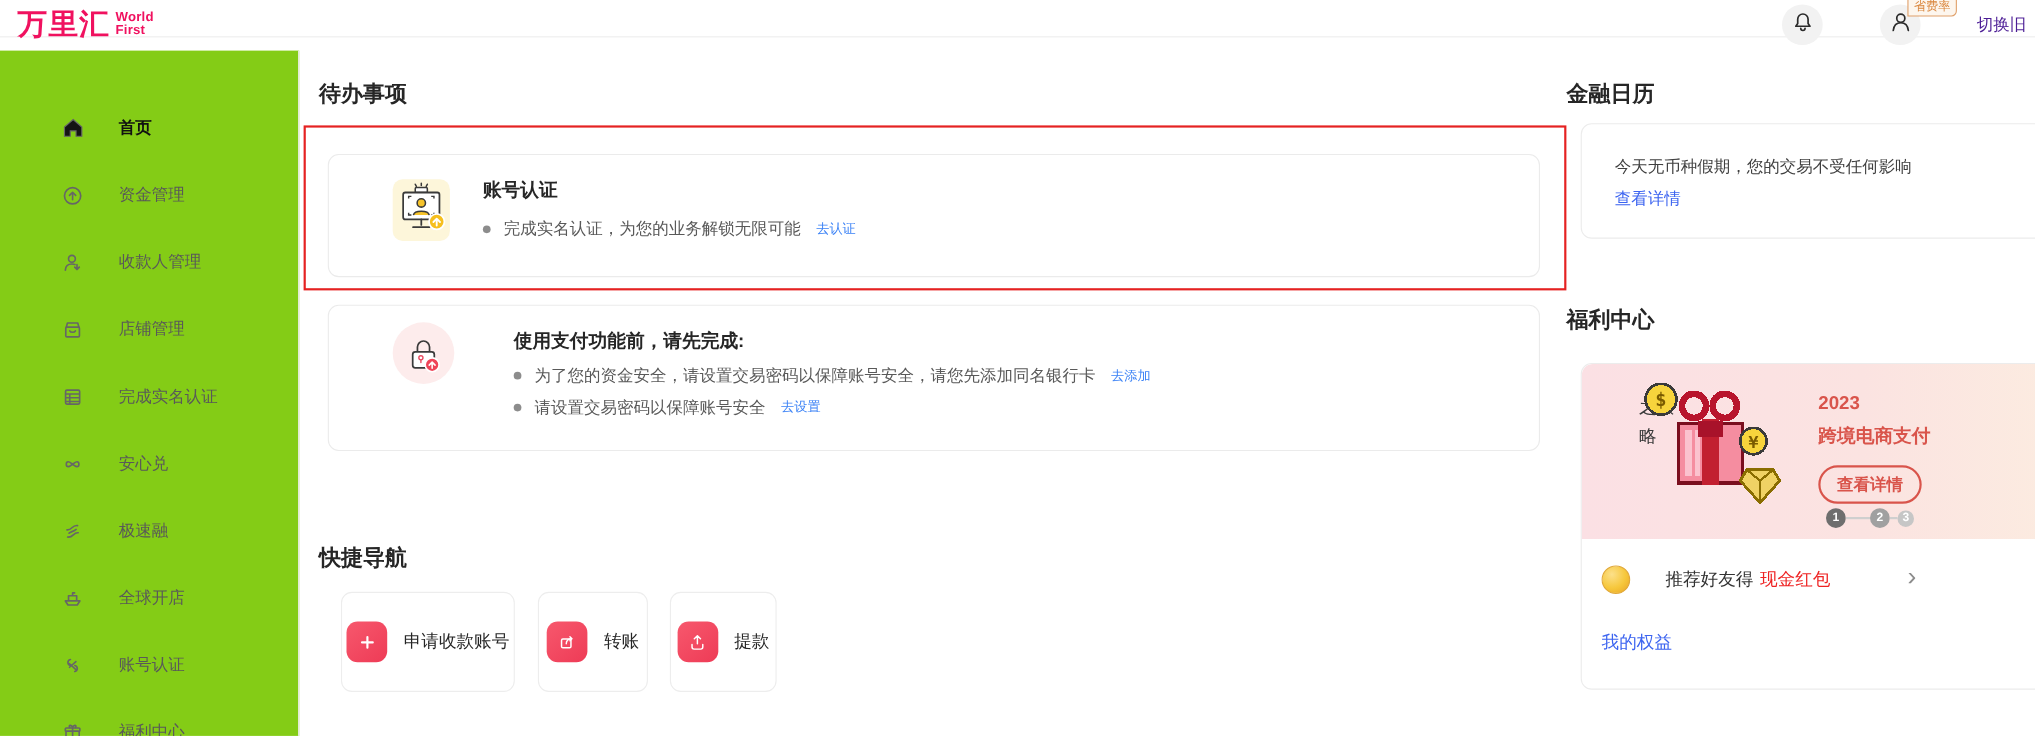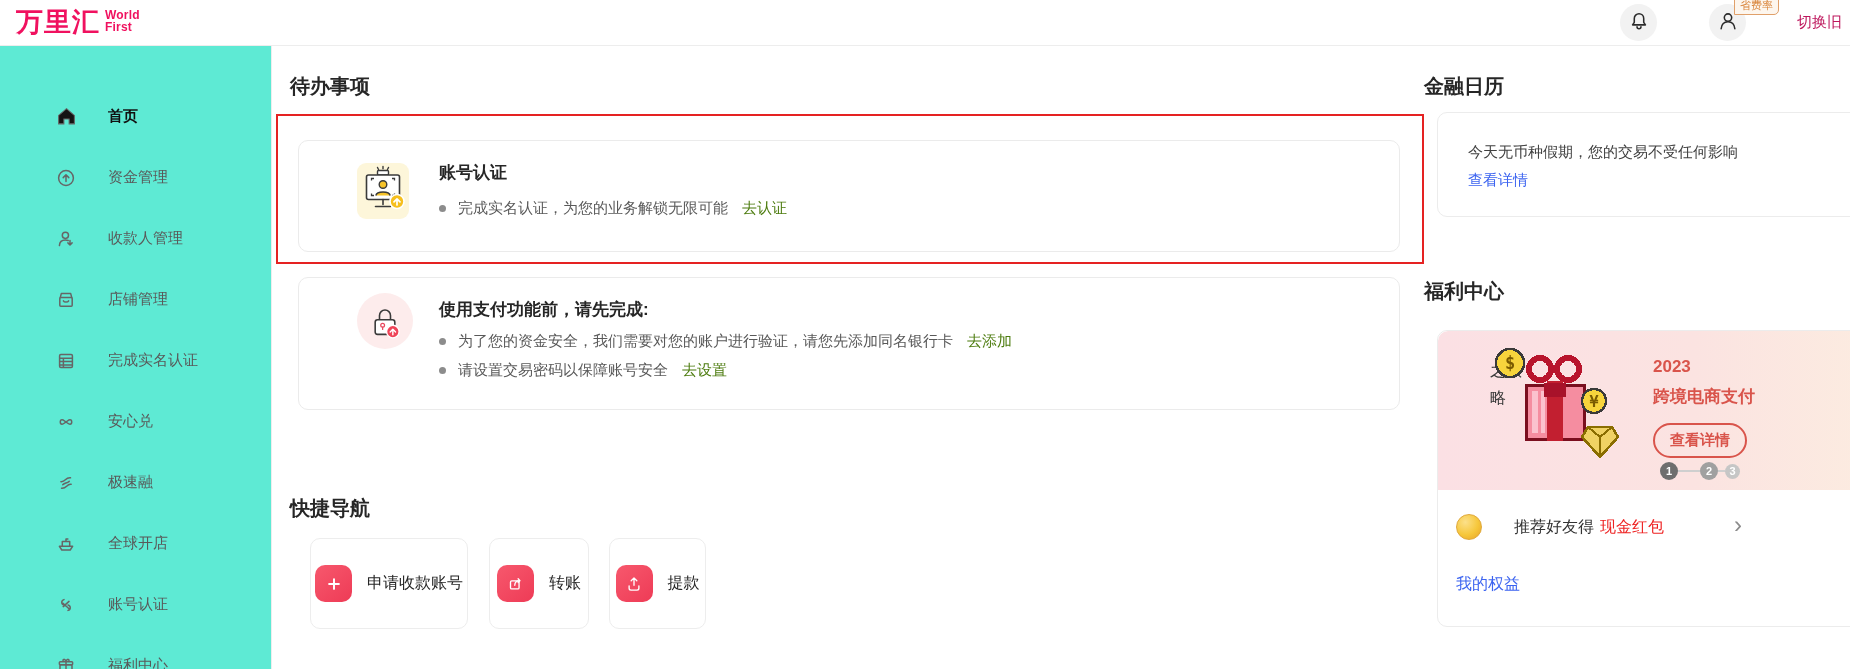--- a/index.html
+++ b/index.html
@@ -1,72 +1,72 @@
 <!DOCTYPE html>
 <html><head>
 <meta charset="utf-8">
 <style>
   * { margin:0; padding:0; box-sizing:border-box; }
   html,body { width:1850px; height:669px; overflow:hidden; background:#fff;
     font-family:"Liberation Sans", sans-serif; color:#262626; }
   body { position:relative; }
 
   
-  .header { position:absolute; top:0; left:0; width:1850px; height:46px;
+  .header { position:absolute; top:0; left:0; width:1850px; height:34px;
     background:#fff; border-bottom:1px solid #ededed; z-index:20; }
   .logo { position:absolute; left:16px; top:5px; display:flex; align-items:flex-start; }
   .logo-cn { font-size:27px; font-weight:800; color:#f0115f; letter-spacing:1px; line-height:34px; }
   .logo-en { margin-left:5px; margin-top:4px; font-size:12px; font-weight:800;
     color:#f0115f; line-height:12px; letter-spacing:.2px; }
   .hdr-circle { position:absolute; top:4px; width:37px; height:37px; border-radius:50%;
     background:#f2f2f2; display:flex; align-items:center; justify-content:center; cursor:pointer; }
   .bell-wrap { left:1620px; }
   .avatar-wrap { left:1709px; }
   .rate-badge { position:absolute; left:1734px; top:-5px; z-index:21;
     font-size:11px; color:#d9853c; background:#fdf6ee; border:1px solid #e0a06a;
     border-radius:5px 5px 5px 0; padding:2px 5px 1px; white-space:nowrap; }
-  .switch-old { position:absolute; left:1797px; top:13px; font-size:15px; color:#be185d;
+  .switch-old { position:absolute; left:1797px; top:13px; font-size:15px; color:#4c1d95;
     white-space:nowrap; cursor:pointer; }
 
   
   .sidebar { position:absolute; top:46px; left:0; width:272px; height:623px;
-    background:#5eead4; border-right:1px solid #ededed; padding-top:40px; }
+    background:#84cc16; border-right:1px solid #ededed; padding-top:40px; }
   .side-item { height:61px; display:flex; align-items:center; padding-left:56px; cursor:pointer; }
   .side-ico { width:26px; height:22px; margin-right:26px; display:flex; align-items:center; }
   .side-ico svg { stroke:#666; }
   .side-label { font-size:15px; color:#595959; white-space:nowrap; }
   .side-item.active .side-label { color:#111; font-weight:700; }
 
   
   .main { position:absolute; top:46px; left:290px; width:1110px; }
   .section-title { font-size:20px; font-weight:600; color:#262626; line-height:28px; }
   .t-todo { margin-top:26px; }
   .t-quick { margin-top:84px; }
 
   .annotation-box { position:absolute; left:276px; top:114px; width:1148px; height:150px;
     border:2px solid #e52222; z-index:6; pointer-events:none; }
 
   .todo-card { background:#fff; border:1px solid #ebebeb; border-radius:10px;
     margin-left:8px; display:flex; align-items:flex-start; padding-left:58px; }
   .card-1 { margin-top:40px; height:112px; }
-  .card-2 { margin-top:25px; height:133px; }
+  .card-2 { margin-top:25px; height:133px;gap:28px; }
   .card-icon-box { width:56px; margin-right:26px; flex:0 0 auto; }
   .card-1 .card-icon-box { margin-top:22px; }
   .card-2 .card-icon-box { margin-top:15px; }
   .verify-bg { width:52px; height:56px; background:#fdf6da; border-radius:9px;
     display:flex; align-items:center; justify-content:center; }
   .lock-bg { width:56px; height:56px; background:#fdecec; border-radius:50%;
     display:flex; align-items:center; justify-content:center; }
   .card-body { padding-top:20px; }
   .card-title { font-size:17px; font-weight:700; color:#262626; line-height:24px; }
   .bullet-row { display:flex; align-items:center; margin-top:14px; }
   .card-2 .bullet-row { margin-top:10px; }
   .bullet-dot { width:7px; height:7px; border-radius:50%; background:#8c8c8c; margin-right:12px; flex:0 0 auto; }
   .bullet-text { font-size:15px; color:#595959; }
-  .bullet-link { font-size:15px; color:#4d7c0f; margin-left:14px; cursor:pointer; text-decoration:none; }
+  .bullet-link { font-size:12px; color:#3b82f6; margin-left:14px; cursor:pointer; text-decoration:none; }
 
   .quick-row { display:flex; margin:16px 0 0 20px; }
   .quick-btn { height:91px; background:#fff; border:1px solid #ededed; border-radius:10px;
     display:flex; align-items:center; justify-content:center; cursor:pointer; }
   .qb-1 { width:158px; } .qb-2 { width:100px; margin-left:21px; }
   .qb-3 { width:97px; margin-left:20px; } .qb-4 { width:61px; margin-left:25px; }
   .quick-ico { width:37px; height:37px; border-radius:10px; margin-right:15px;
     background:linear-gradient(140deg,#f7586d,#ee3b56);
     display:flex; align-items:center; justify-content:center; flex:0 0 auto; }
   .quick-label { font-size:16px; color:#262626; }
@@ -287,21 +287,21 @@
           <path d="M25 35.8v3" stroke="#e8495f" stroke-width="1.6" stroke-linecap="round"></path>
           <circle cx="38" cy="41.5" r="8" fill="#ef4458" stroke="#fff" stroke-width="1.8"></circle>
           <path d="M38 45.5v-7m-3.4 3.4 3.4-3.4 3.4 3.4" stroke="#fff" stroke-width="1.8" stroke-linecap="round" stroke-linejoin="round"></path>
         </svg>
       </div>
     </div>
     <div class="card-body">
       <div class="card-title">使用支付功能前，请先完成:</div>
       <div class="bullet-row">
         <span class="bullet-dot"></span>
-        <span class="bullet-text">为了您的资金安全，我们需要对您的账户进行验证，请您先添加同名银行卡</span>
+        <span class="bullet-text">为了您的资金安全，请设置交易密码以保障账号安全，请您先添加同名银行卡</span>
         <a class="bullet-link">去添加</a>
       </div>
       <div class="bullet-row">
         <span class="bullet-dot"></span>
         <span class="bullet-text">请设置交易密码以保障账号安全</span>
         <a class="bullet-link">去设置</a>
       </div>
     </div>
   </div>
 

